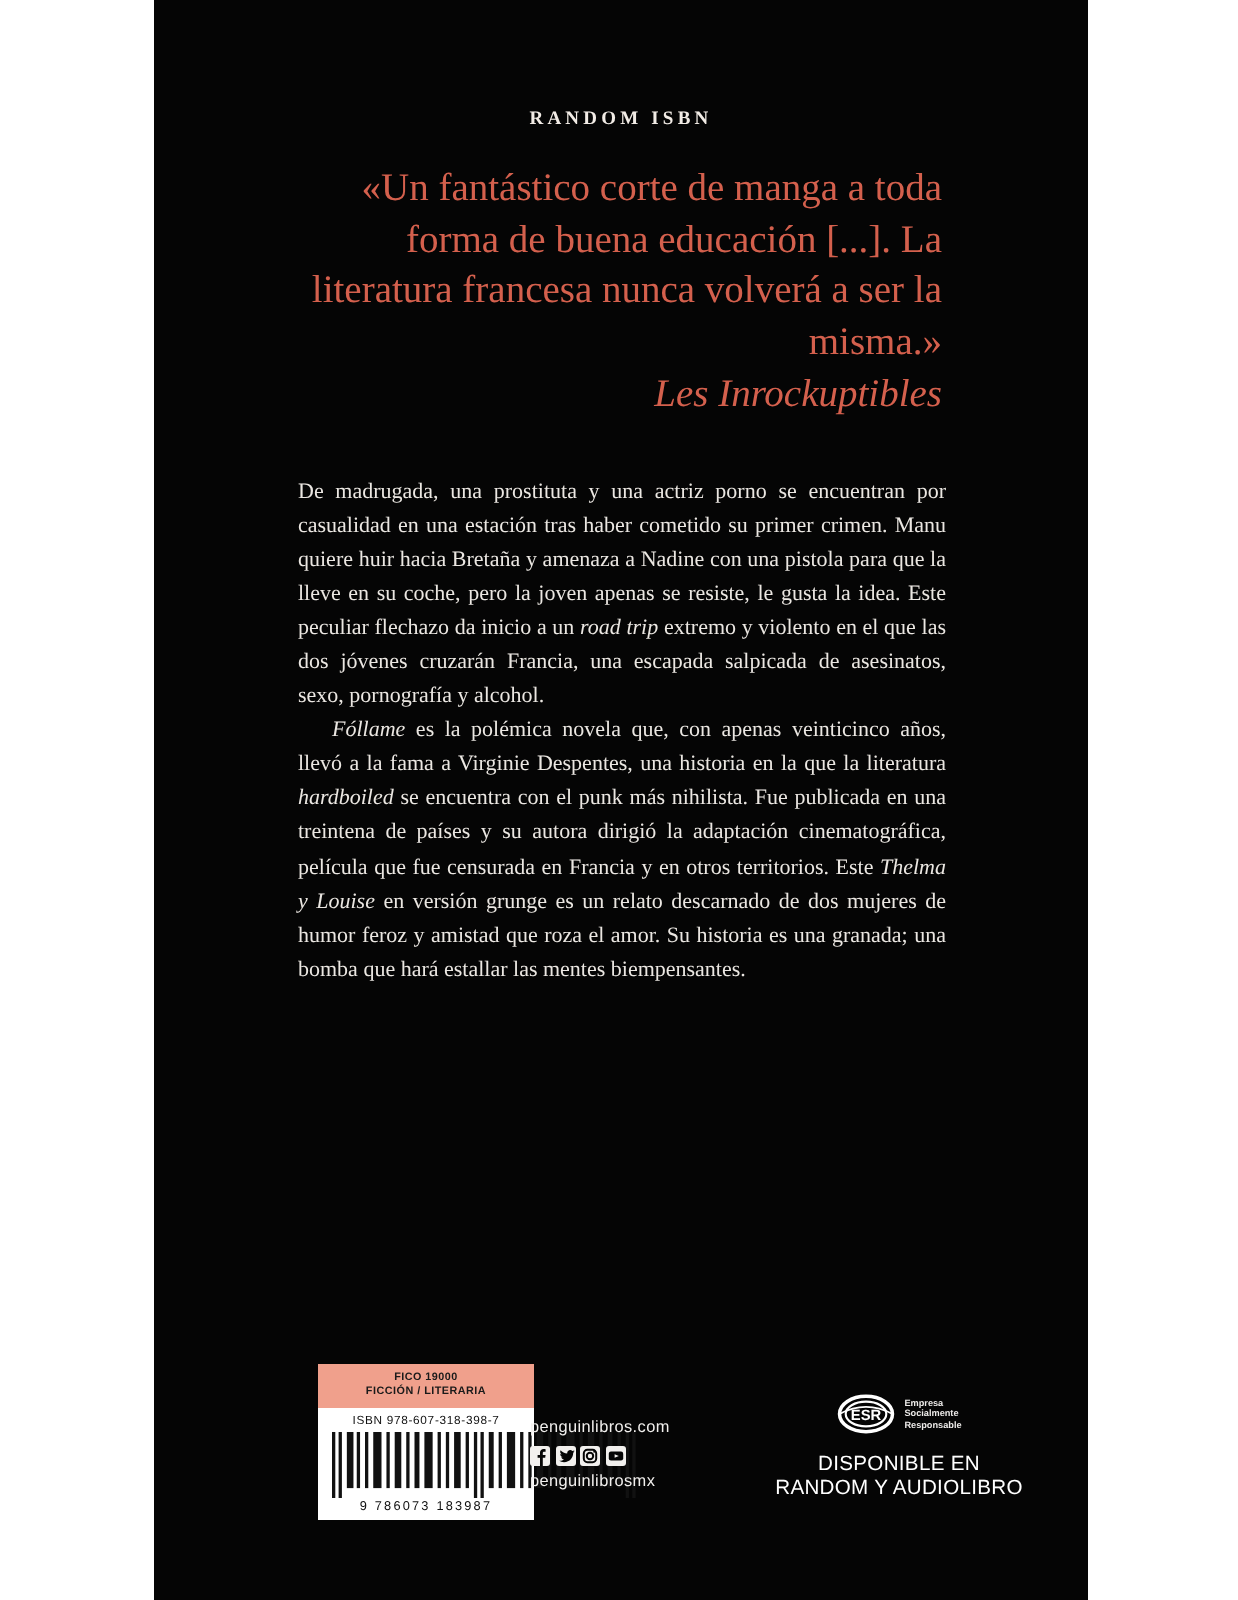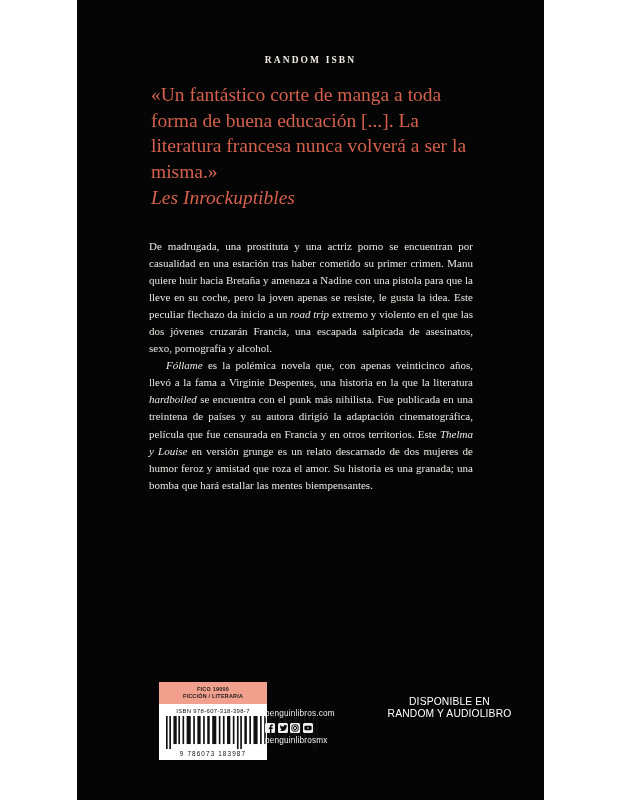--- a/index.html
+++ b/index.html
@@ -39,21 +39,21 @@
     letter-spacing: 2.1px;
     font-weight: 700;
   }
 
   
   #pullquote {
     position: absolute;
     top: 82px;
     left: 74px;
     width: 320px;
-    text-align: left;
+    text-align: right;
     color: #d4604d;
     font-family: "Liberation Serif", serif;
     font-size: 19.5px;
     line-height: 25.5px;
   }
   #pullquote .source {
     display: block;
     font-style: italic;
     margin-top: 1px;
   }
@@ -288,20 +288,33 @@
           <svg width="10" height="10" viewBox="0 0 10 10">
               <rect x="1.4" y="2.8" width="7.2" height="4.4" rx="1.1" fill="#050505"></rect>
               <path fill="#f2f0ee" d="M4.3 4.1 6.4 5 4.3 5.9z"></path>
             </svg>
         </span>
       </div>
       <div class="line">penguinlibrosmx</div>
     </div>
 
     <div id="esr-block">
+      <div id="esr-logo-row">
+        <svg id="esr-mark" viewBox="0 0 34 24">
+          <ellipse cx="17" cy="12" rx="15" ry="10" fill="none" stroke="#ffffff" stroke-width="2"></ellipse>
+          <ellipse cx="17" cy="12" rx="11.5" ry="7" fill="none" stroke="#ffffff" stroke-width="1.2"></ellipse>
+          <path d="M2 12 Q17 4 32 12" fill="none" stroke="#ffffff" stroke-width="1"></path>
+          <text x="17" y="15.6" text-anchor="middle" fill="#ffffff" font-family="Liberation Sans, sans-serif" font-size="8.4" font-weight="bold">ESR</text>
+        </svg>
+        <div id="esr-caption">
+          <div>Empresa</div>
+          <div>Socialmente</div>
+          <div>Responsable</div>
+        </div>
+      </div>
       <div id="availability">
         <div>DISPONIBLE EN</div>
         <div>RANDOM Y AUDIOLIBRO</div>
       </div>
     </div>
 
   </div>
 </div>
 
 </body></html>

